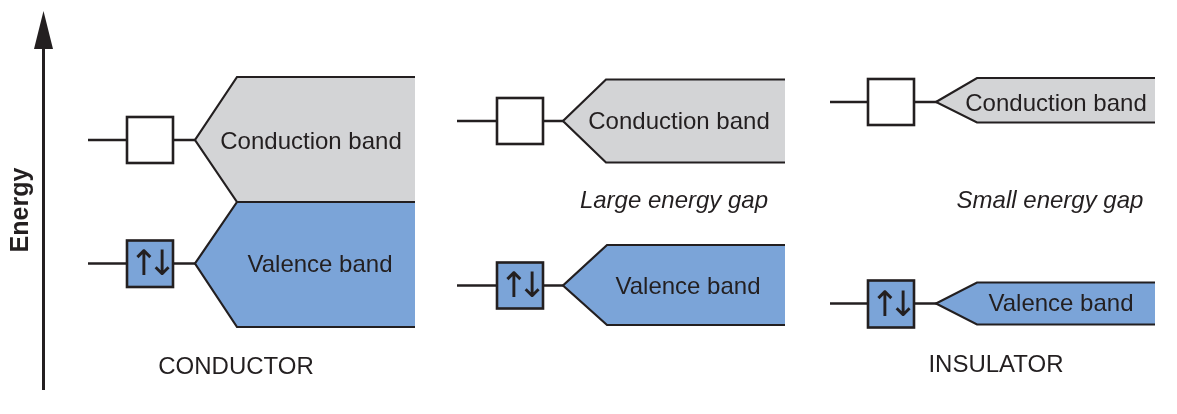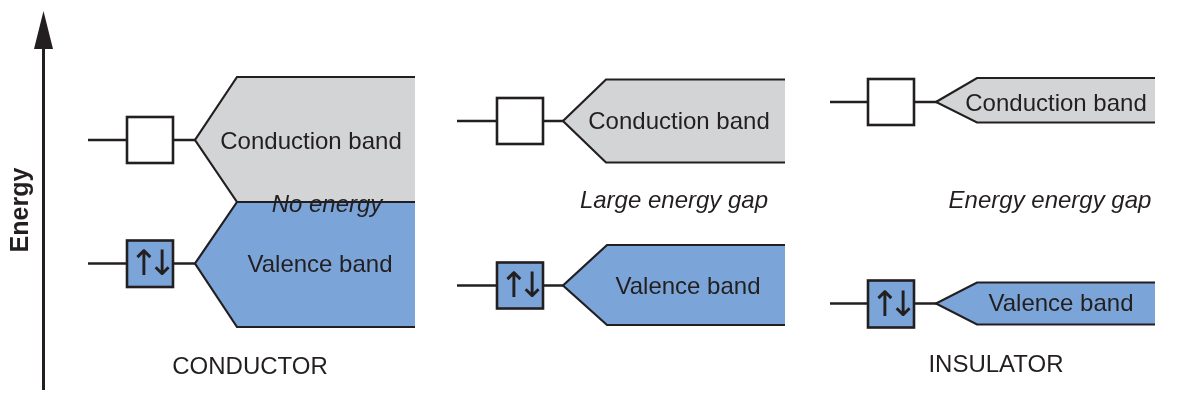--- a/index.html
+++ b/index.html
@@ -70,30 +70,29 @@
     <rect x="497" y="262.5" width="46" height="46" stroke="#231f20" stroke-width="2.6" fill="#7ba4d8"></rect>
 
     <rect x="868" y="79" width="46" height="46" fill="#ffffff" stroke="#231f20" stroke-width="2.6"></rect>
     <rect x="868" y="280.5" width="46" height="47" stroke="#231f20" stroke-width="2.6" fill="#7ba4d8"></rect>
   </svg>
 
   <div class="t rot" style="left:19px;top:210px;">Energy</div>
 
   <div class="t" style="left:311px;top:141px;">Conduction band</div>
   <div class="t it gap2" style="left:327px;top:203px;">
-    <div>No energy</div>
   </div>
   <div class="t" style="left:320px;top:264px;">Valence band</div>
   <div class="t arrows" style="left:150px;top:263px;">↑↓</div>
-  <div class="t" style="left:250px;top:366px;">CONDUCTOR</div>
+  <div class="t" style="left:236px;top:366px;">CONDUCTOR</div>
 
   <div class="t" style="left:679px;top:121px;">Conduction band</div>
   <div class="t it" style="left:674px;top:200px;">Large energy gap</div>
   <div class="t" style="left:688px;top:286px;">Valence band</div>
   <div class="t arrows" style="left:520px;top:285px;">↑↓</div>
 
   <div class="t" style="left:1056px;top:103px;">Conduction band</div>
-  <div class="t it" style="left:1050px;top:200px;">Energy energy gap</div>
+  <div class="t it" style="left:1050px;top:200px;">Small energy gap</div>
   <div class="t" style="left:1061px;top:303px;">Valence band</div>
   <div class="t arrows" style="left:891px;top:304px;">↑↓</div>
   <div class="t" style="left:996px;top:364px;">INSULATOR</div>
 
 </div>
 
 </body></html>

